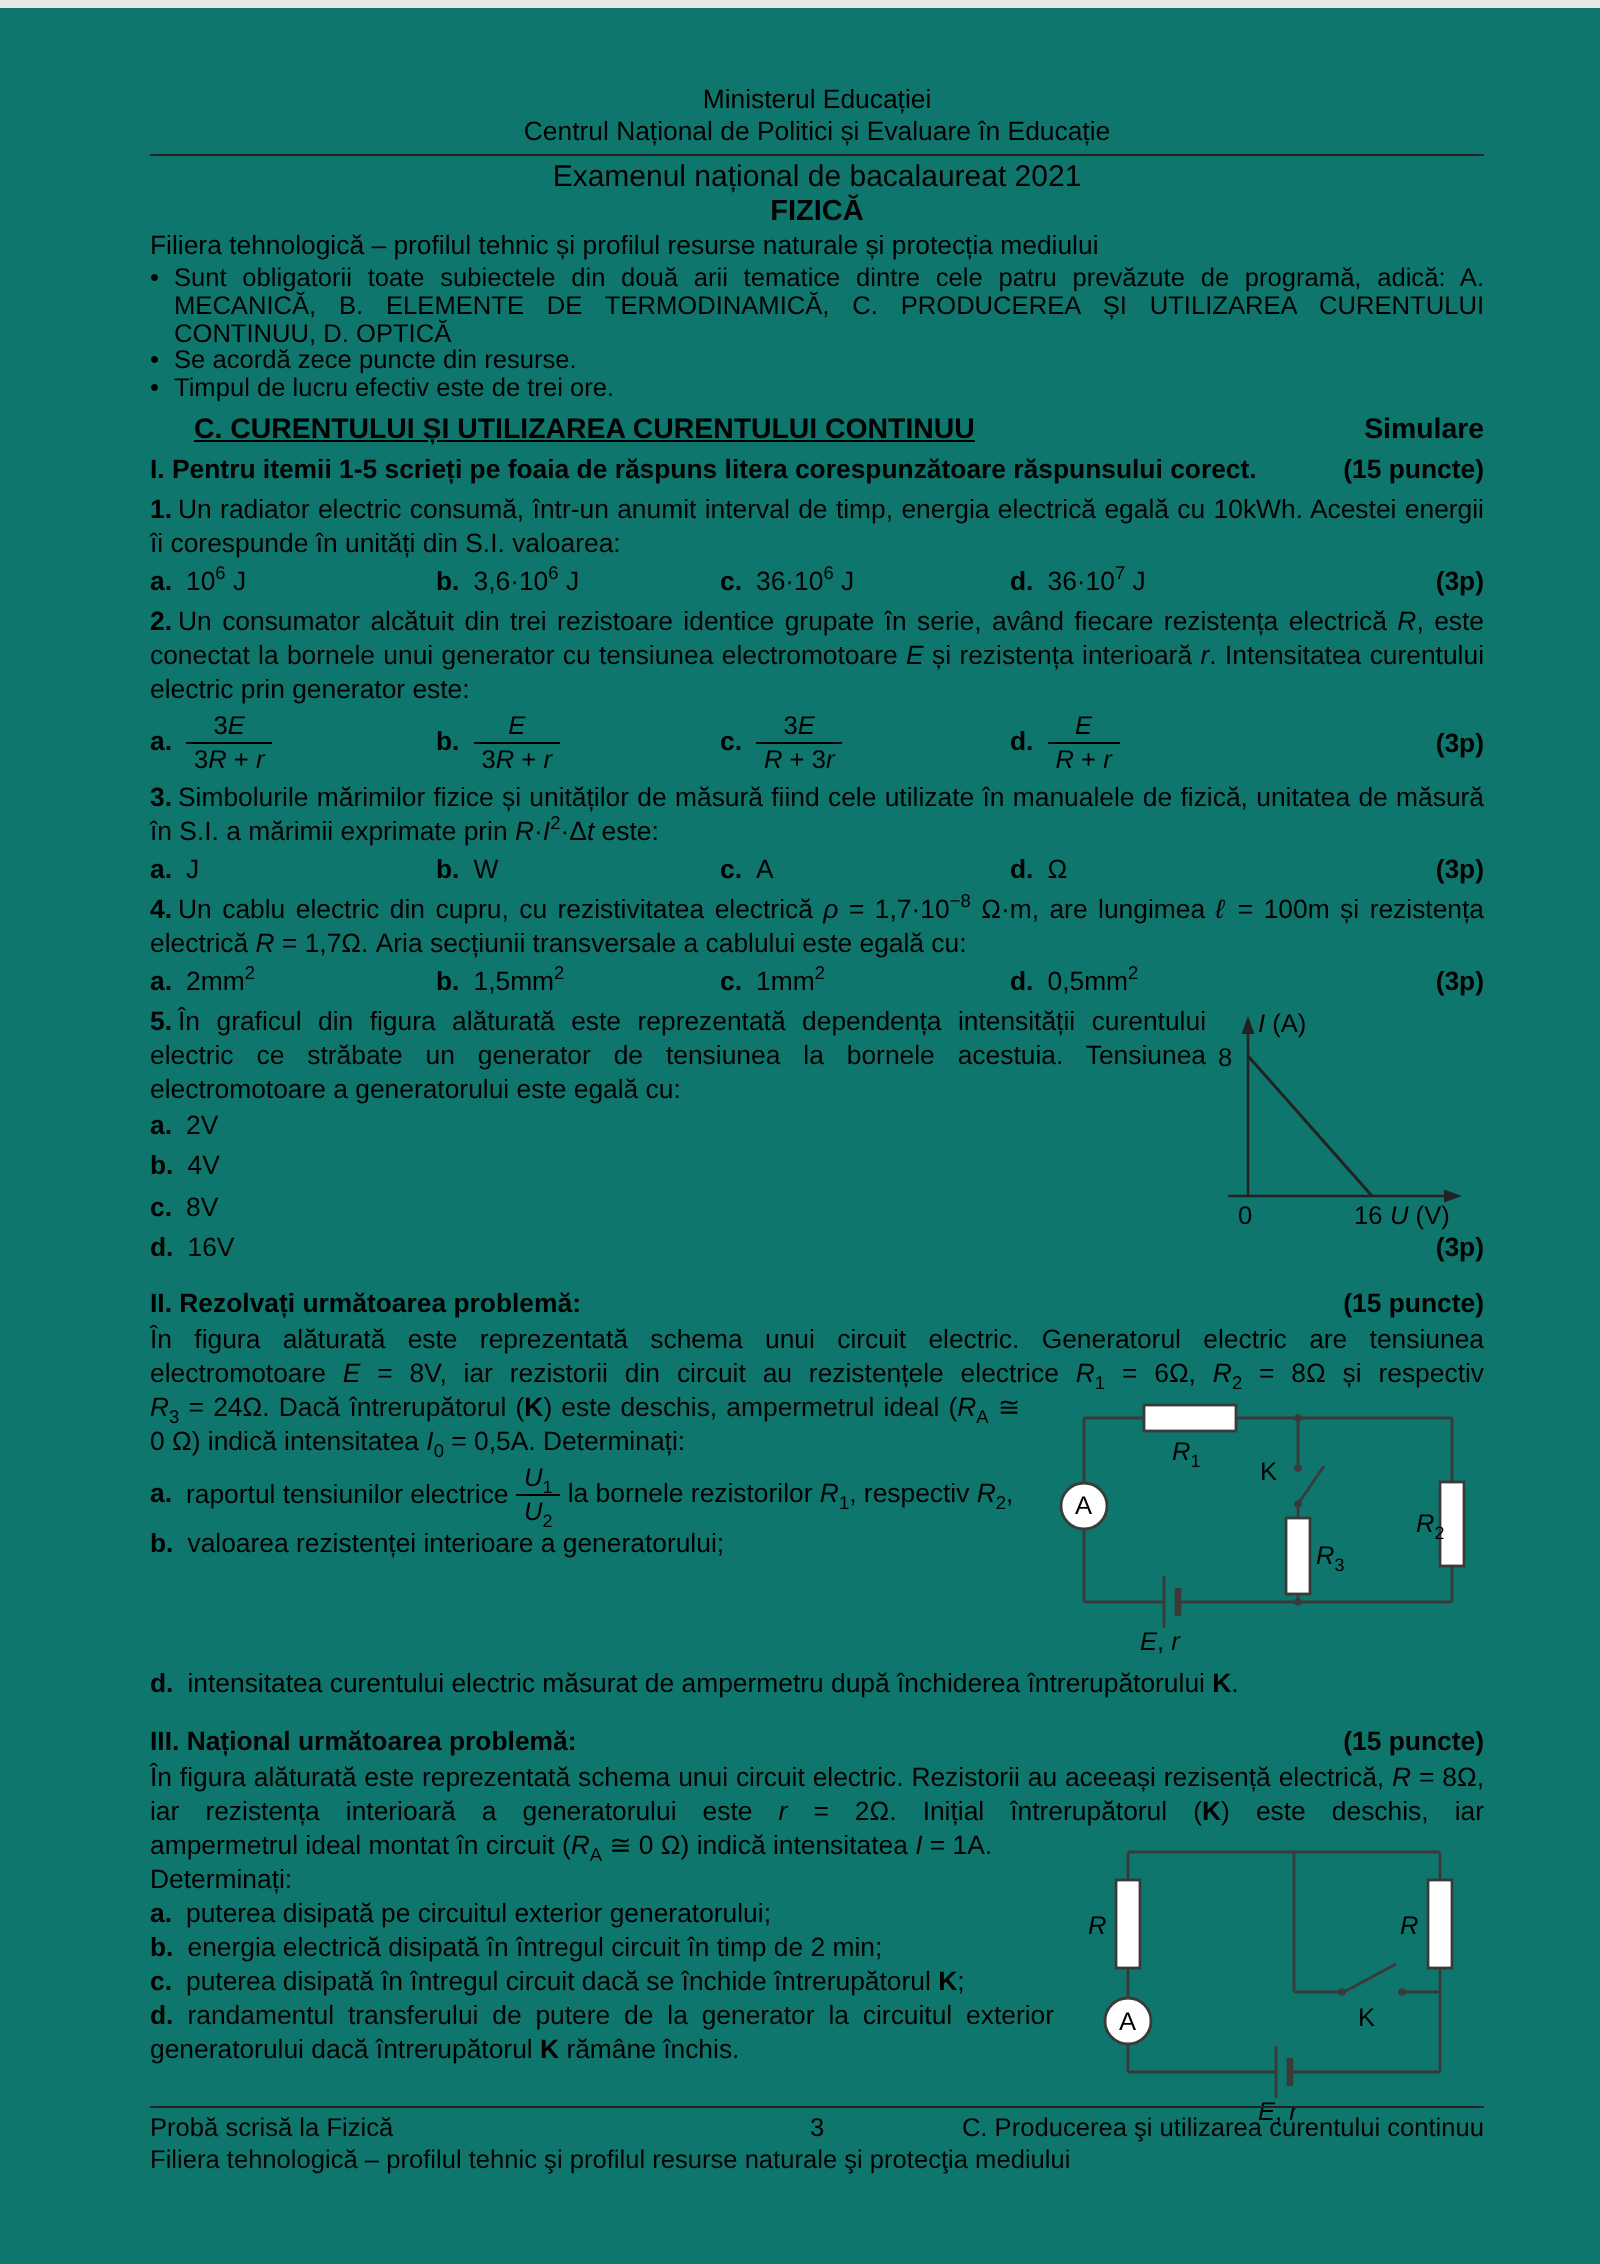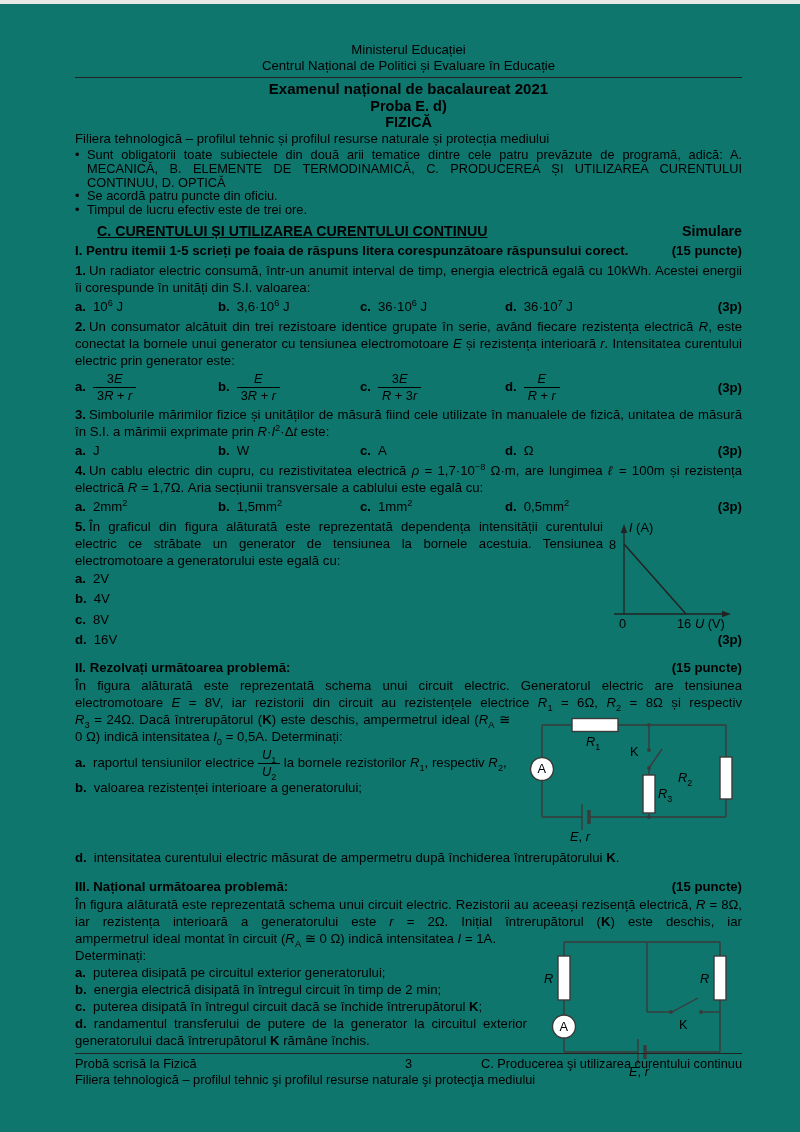--- a/index.html
+++ b/index.html
@@ -19,21 +19,21 @@
   p{margin:0;}
   .just{text-align:justify;}
   .just-last{text-align:justify;text-align-last:justify;}
   .center{text-align:center;}
   sub,sup{font-size:0.7em;line-height:0;}
   i{font-family:"Liberation Sans",sans-serif;}
 
   
   .hdr-line{font-size:13.2px;line-height:16px;}
   .divider{border:none;border-top:1.8px solid #222;margin:3px 0 2px 0;}
-  .exam-title{font-size:15px;font-weight:bold;line-height:18px;margin-top:1px;}
+  .exam-title{font-size:15px;font-weight:normal;line-height:18px;margin-top:1px;}
   .proba{font-size:14.5px;font-weight:bold;line-height:16px;}
   .subject{font-size:14.5px;font-weight:bold;line-height:16px;}
   .filiera{line-height:16px;margin-top:1px;}
   .bullets{margin-top:1px;}
   .bullet{display:flex;font-size:12.8px;line-height:13.8px;}
   .bullet .dot{width:12px;flex:none;}
 
   
   .sec-head{display:flex;justify-content:space-between;align-items:baseline;margin-top:5px;font-weight:bold;font-size:14.2px;line-height:18px;}
   .sec-head .sec-title{text-decoration:underline;margin-left:22px;}
@@ -83,31 +83,30 @@
 </head>
 <body>
 
 <div class="page">
 
   <div>
     <p class="hdr-line center">Ministerul Educației</p>
     <p class="hdr-line center">Centrul Național de Politici și Evaluare în Educație</p>
     <hr class="divider">
     <p class="exam-title center">Examenul național de bacalaureat 2021</p>
-    <p class="proba center">Proba E. d)</p>
     <p class="subject center">FIZICĂ</p>
     <p class="filiera">Filiera tehnologică – profilul tehnic și profilul resurse naturale și protecția mediului</p>
     <div class="bullets">
       <div class="bullet">
         <span class="dot">•</span>
         <span class="just">Sunt obligatorii toate subiectele din două arii tematice dintre cele patru prevăzute de programă, adică: A. MECANICĂ, B. ELEMENTE DE TERMODINAMICĂ, C. PRODUCEREA ȘI UTILIZAREA CURENTULUI CONTINUU, D. OPTICĂ</span>
       </div>
       <div class="bullet">
         <span class="dot">•</span>
-        <span>Se acordă patru puncte din oficiu.</span>
+        <span>Se acordă zece puncte din resurse.</span>
       </div>
       <div class="bullet">
         <span class="dot">•</span>
         <span>Timpul de lucru efectiv este de trei ore.</span>
       </div>
     </div>
   </div>
 
   <div class="sec-head">
     <span class="sec-title">C. CURENTULUI ȘI UTILIZAREA CURENTULUI CONTINUU</span>
@@ -219,21 +218,21 @@
           </g>
           <g fill="#3a3a3a">
             <circle cx="125" cy="12" r="1.9"></circle>
             <circle cx="125" cy="37" r="1.9"></circle>
             <circle cx="125" cy="55" r="1.9"></circle>
             <circle cx="125" cy="104" r="1.9"></circle>
           </g>
         </svg>
         <span class="clabel" style="left:62px;top:20px;"><i>R</i><sub>1</sub></span>
         <span class="clabel" style="left:106px;top:30px;">K</span>
-        <span class="clabel" style="left:154px;top:56px;"><i>R</i><sub>2</sub></span>
+        <span class="clabel" style="left:184px;top:56px;"><i>R</i><sub>2</sub></span>
         <span class="clabel" style="left:134px;top:72px;"><i>R</i><sub>3</sub></span>
         <span class="clabel" style="left:13.5px;top:47px;">A</span>
         <span class="clabel" style="left:46px;top:115px;"><i>E</i>, <i>r</i></span>
       </div>
 
       <p class="item"><i>R</i><sub>3</sub> = 24Ω.  Dacă  întrerupătorul  (<b>K</b>)  este  deschis,  ampermetrul  ideal (<i>R</i><sub>A</sub> ≅ 0 Ω) indică intensitatea <i>I</i><sub>0</sub> = 0,5A.  Determinați:</p>
       <p class="item" style="margin-top:3px;"><b class="ltr">a.</b><span>raportul tensiunilor electrice</span>
         <span class="frac"><span class="fnum"><i>U</i><sub>1</sub></span><span class="fden"><i>U</i><sub>2</sub></span></span>
         <span>la bornele rezistorilor  <i>R</i><sub>1</sub>,  respectiv  <i>R</i><sub>2</sub>,</span></p>
       <p class="item"><b class="ltr">b.</b><span>valoarea rezistenței interioare a generatorului;</span></p>

